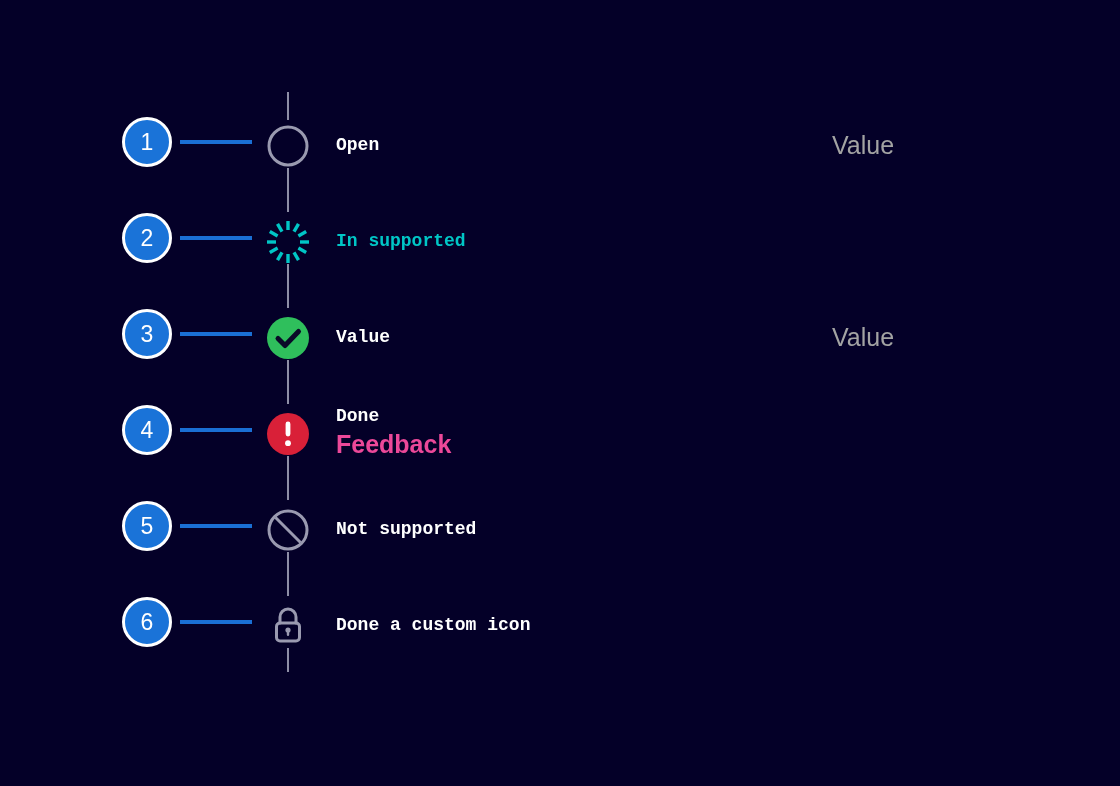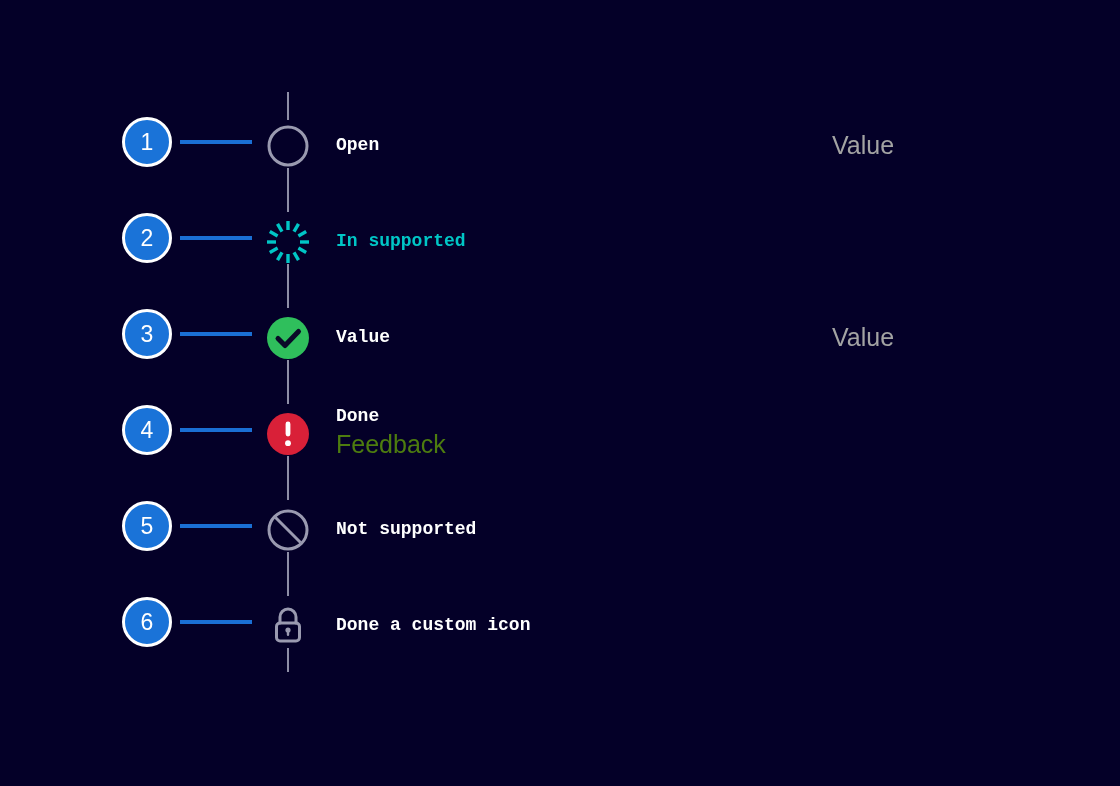--- a/index.html
+++ b/index.html
@@ -101,22 +101,22 @@
     font-size: 18px;
     font-weight: bold;
     color: #ffffff;
     line-height: 1.35;
     white-space: nowrap;
     font-family: Liberation Mono, monospace;
   }
   .label-primary.accent-progress { color: #00c6c6; }
   .label-secondary {
     font-size: 25px;
-    font-weight: normal;
-    color: #4d7c0f;
+    font-weight: bold;
+    color: #ec4899;
     line-height: 1.35;
     white-space: nowrap;
   }
 
   
   .value-cell {
     position: absolute;
     left: 832px;
     top: 0;
     height: 96px;

